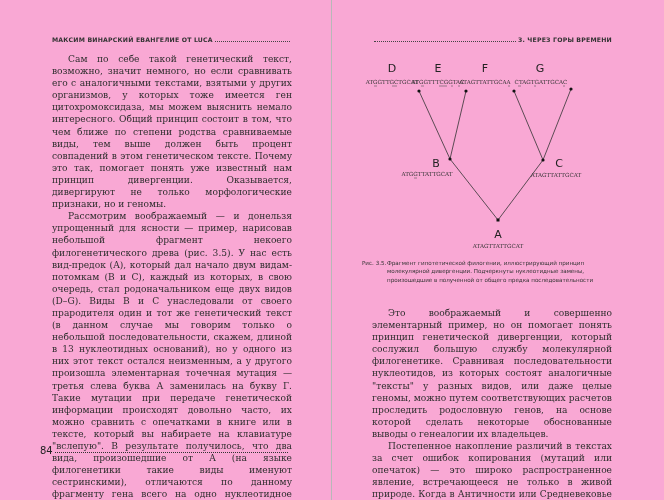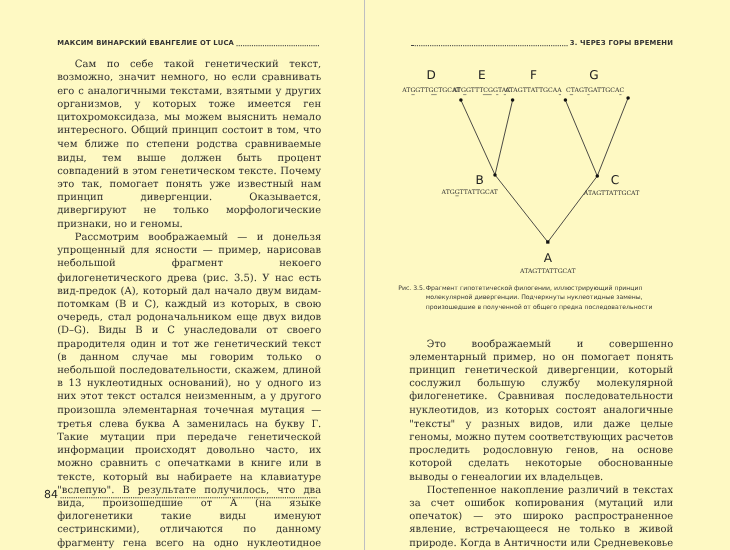--- a/index.html
+++ b/index.html
@@ -1,18 +1,18 @@
 <!DOCTYPE html>
 <html><head>
 <meta charset="utf-8">
 <style>
   html, body { margin:0; padding:0; }
   body { width:664px; height:500px; background:#fdfdfd; position:relative; overflow:hidden;
          font-family:"DejaVu Serif", serif; color:#2a2a2a; }
-  .page { position:absolute; top:0; height:500px; background:#fef9c3; }
+  .page { position:absolute; top:0; height:500px; background:#f9a8d4; }
   .page.left { left:0; width:331px; }
   .page.right { left:332px; width:332px; }
   .gutter { position:absolute; left:331px; top:0; width:1px; height:500px; background:#b8b8b8; }
   .runhead { position:absolute; top:36px; font-family:"DejaVu Sans", sans-serif; font-weight:bold;
              font-size:6.2px; letter-spacing:0.2px; color:#333; white-space:nowrap; display:flex; align-items:flex-end; }
   .runhead .dots { flex:1; border-bottom:1.2px dotted #444; margin:0 2px 1px 2px; height:0; }
   .left .runhead { left:52px; width:240px; }
   .right .runhead { left:40px; width:240px; }
   .body { position:absolute; font-size:9.1px; line-height:12.1px; text-align:justify; color:#2e2e2e; }
   .left .body { left:52px; top:53px; width:240px; }

